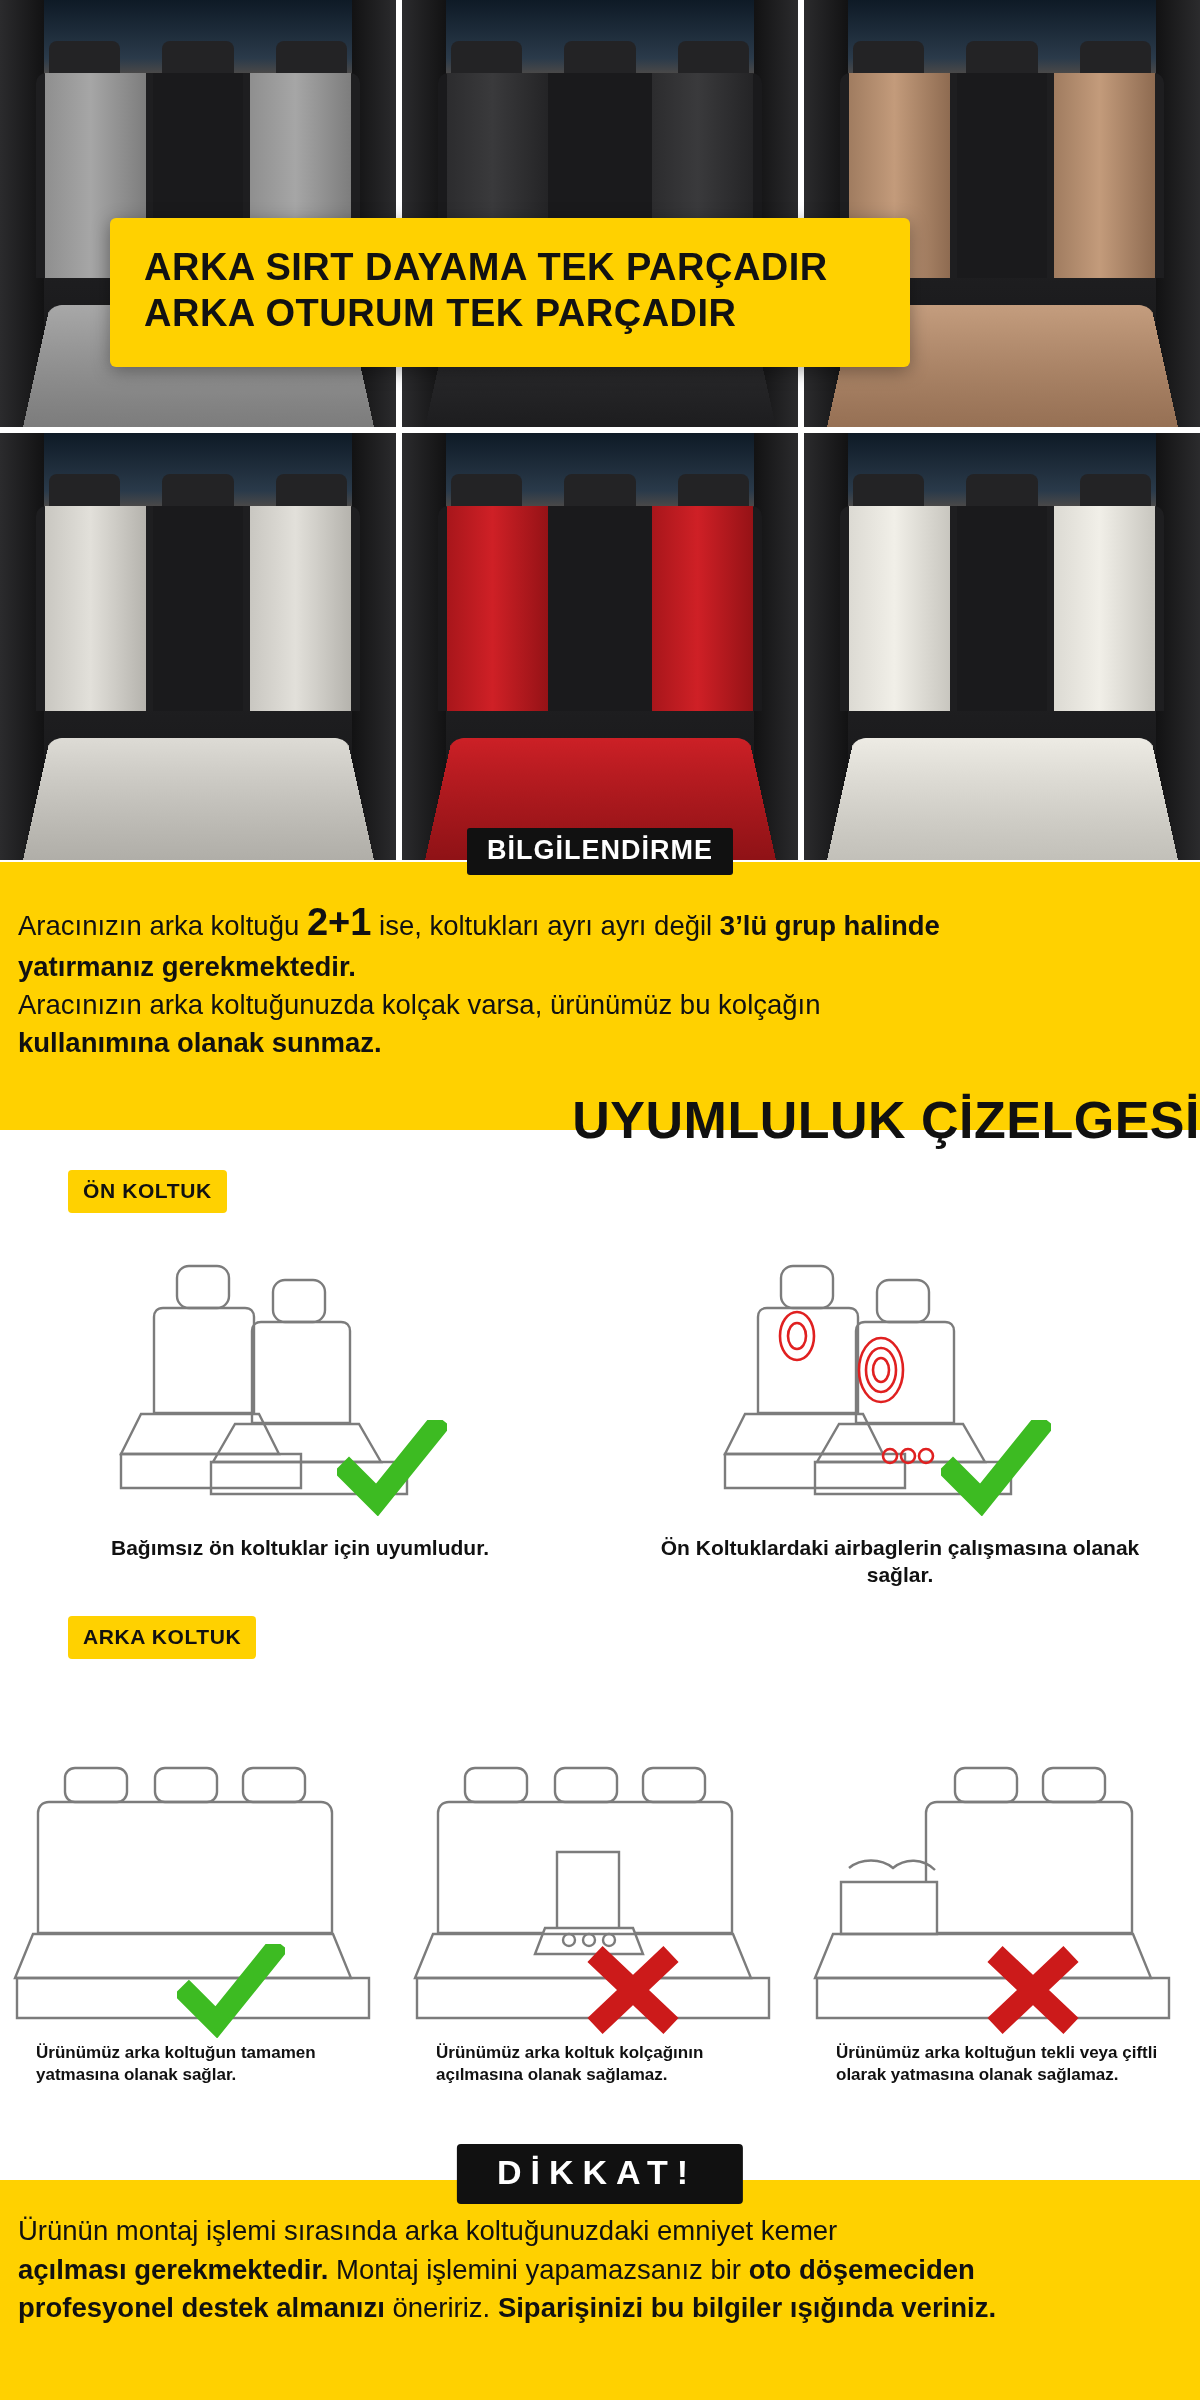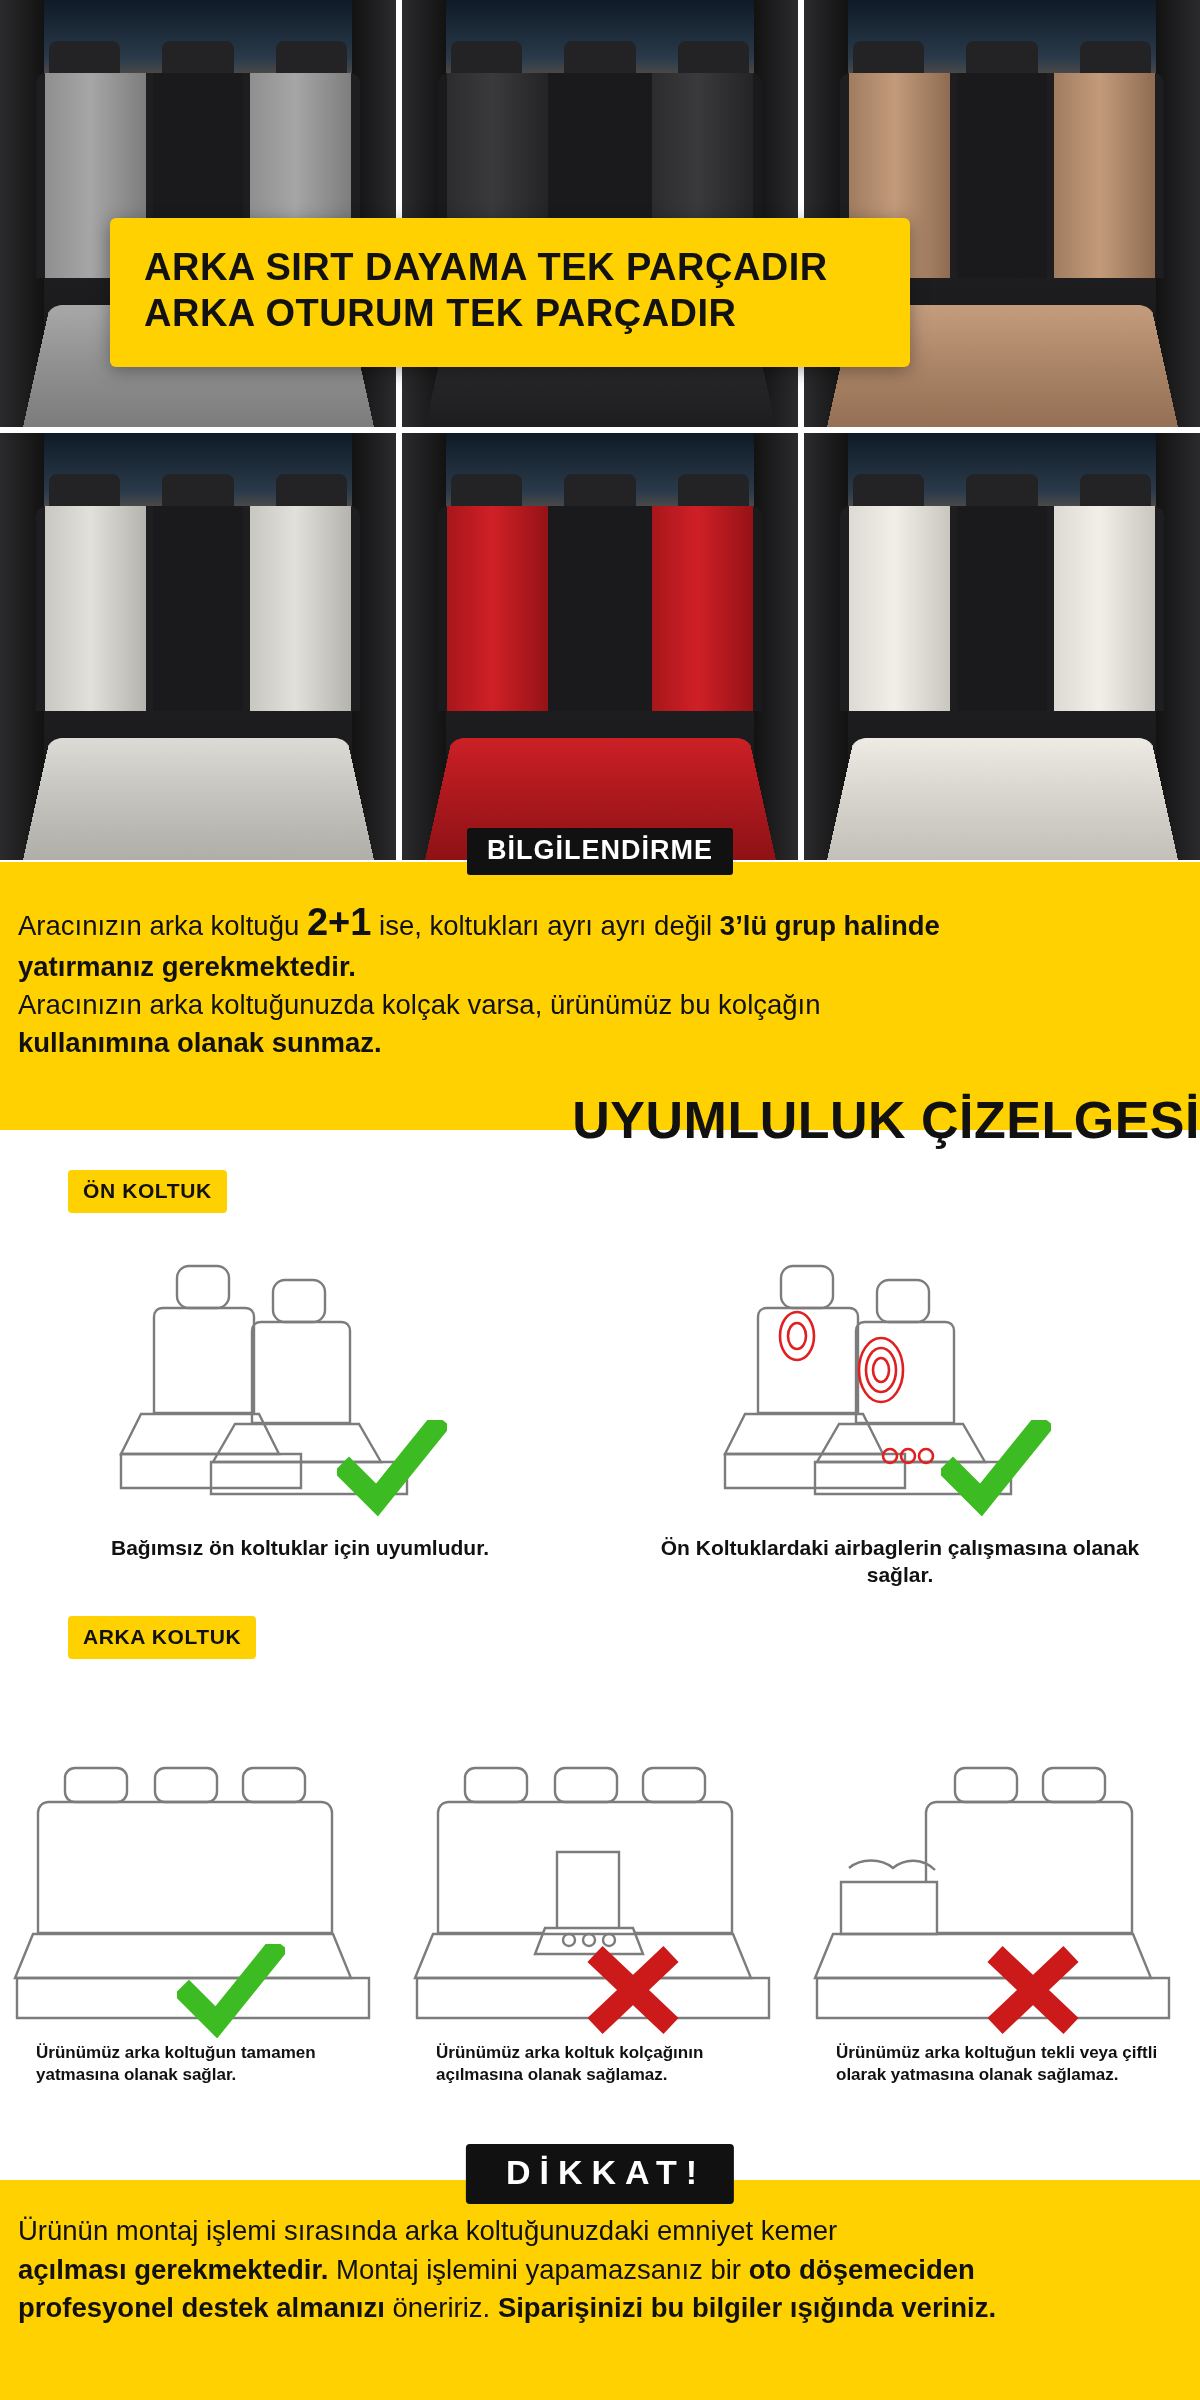--- a/index.html
+++ b/index.html
@@ -191,21 +191,21 @@
     width: 1200px; height: 220px;
     background: #ffd100;
   }
   .dikkat-chip {
     position: absolute;
     left: 50%; transform: translateX(-50%);
     top: -36px;
     background: #111; color: #fff;
     font-weight: bold; font-size: 34px;
     letter-spacing: 9px;
-    padding: 9px 28px 12px 40px;
+    padding: 9px 46px 12px 40px;
     border-radius: 4px;
   }
   .dikkat-text {
     position: absolute;
     left: 18px; right: 18px; top: 32px;
     color: #111;
     font-size: 27.5px;
     line-height: 1.4;
   }
   .dikkat-text b { font-weight: bold; }

